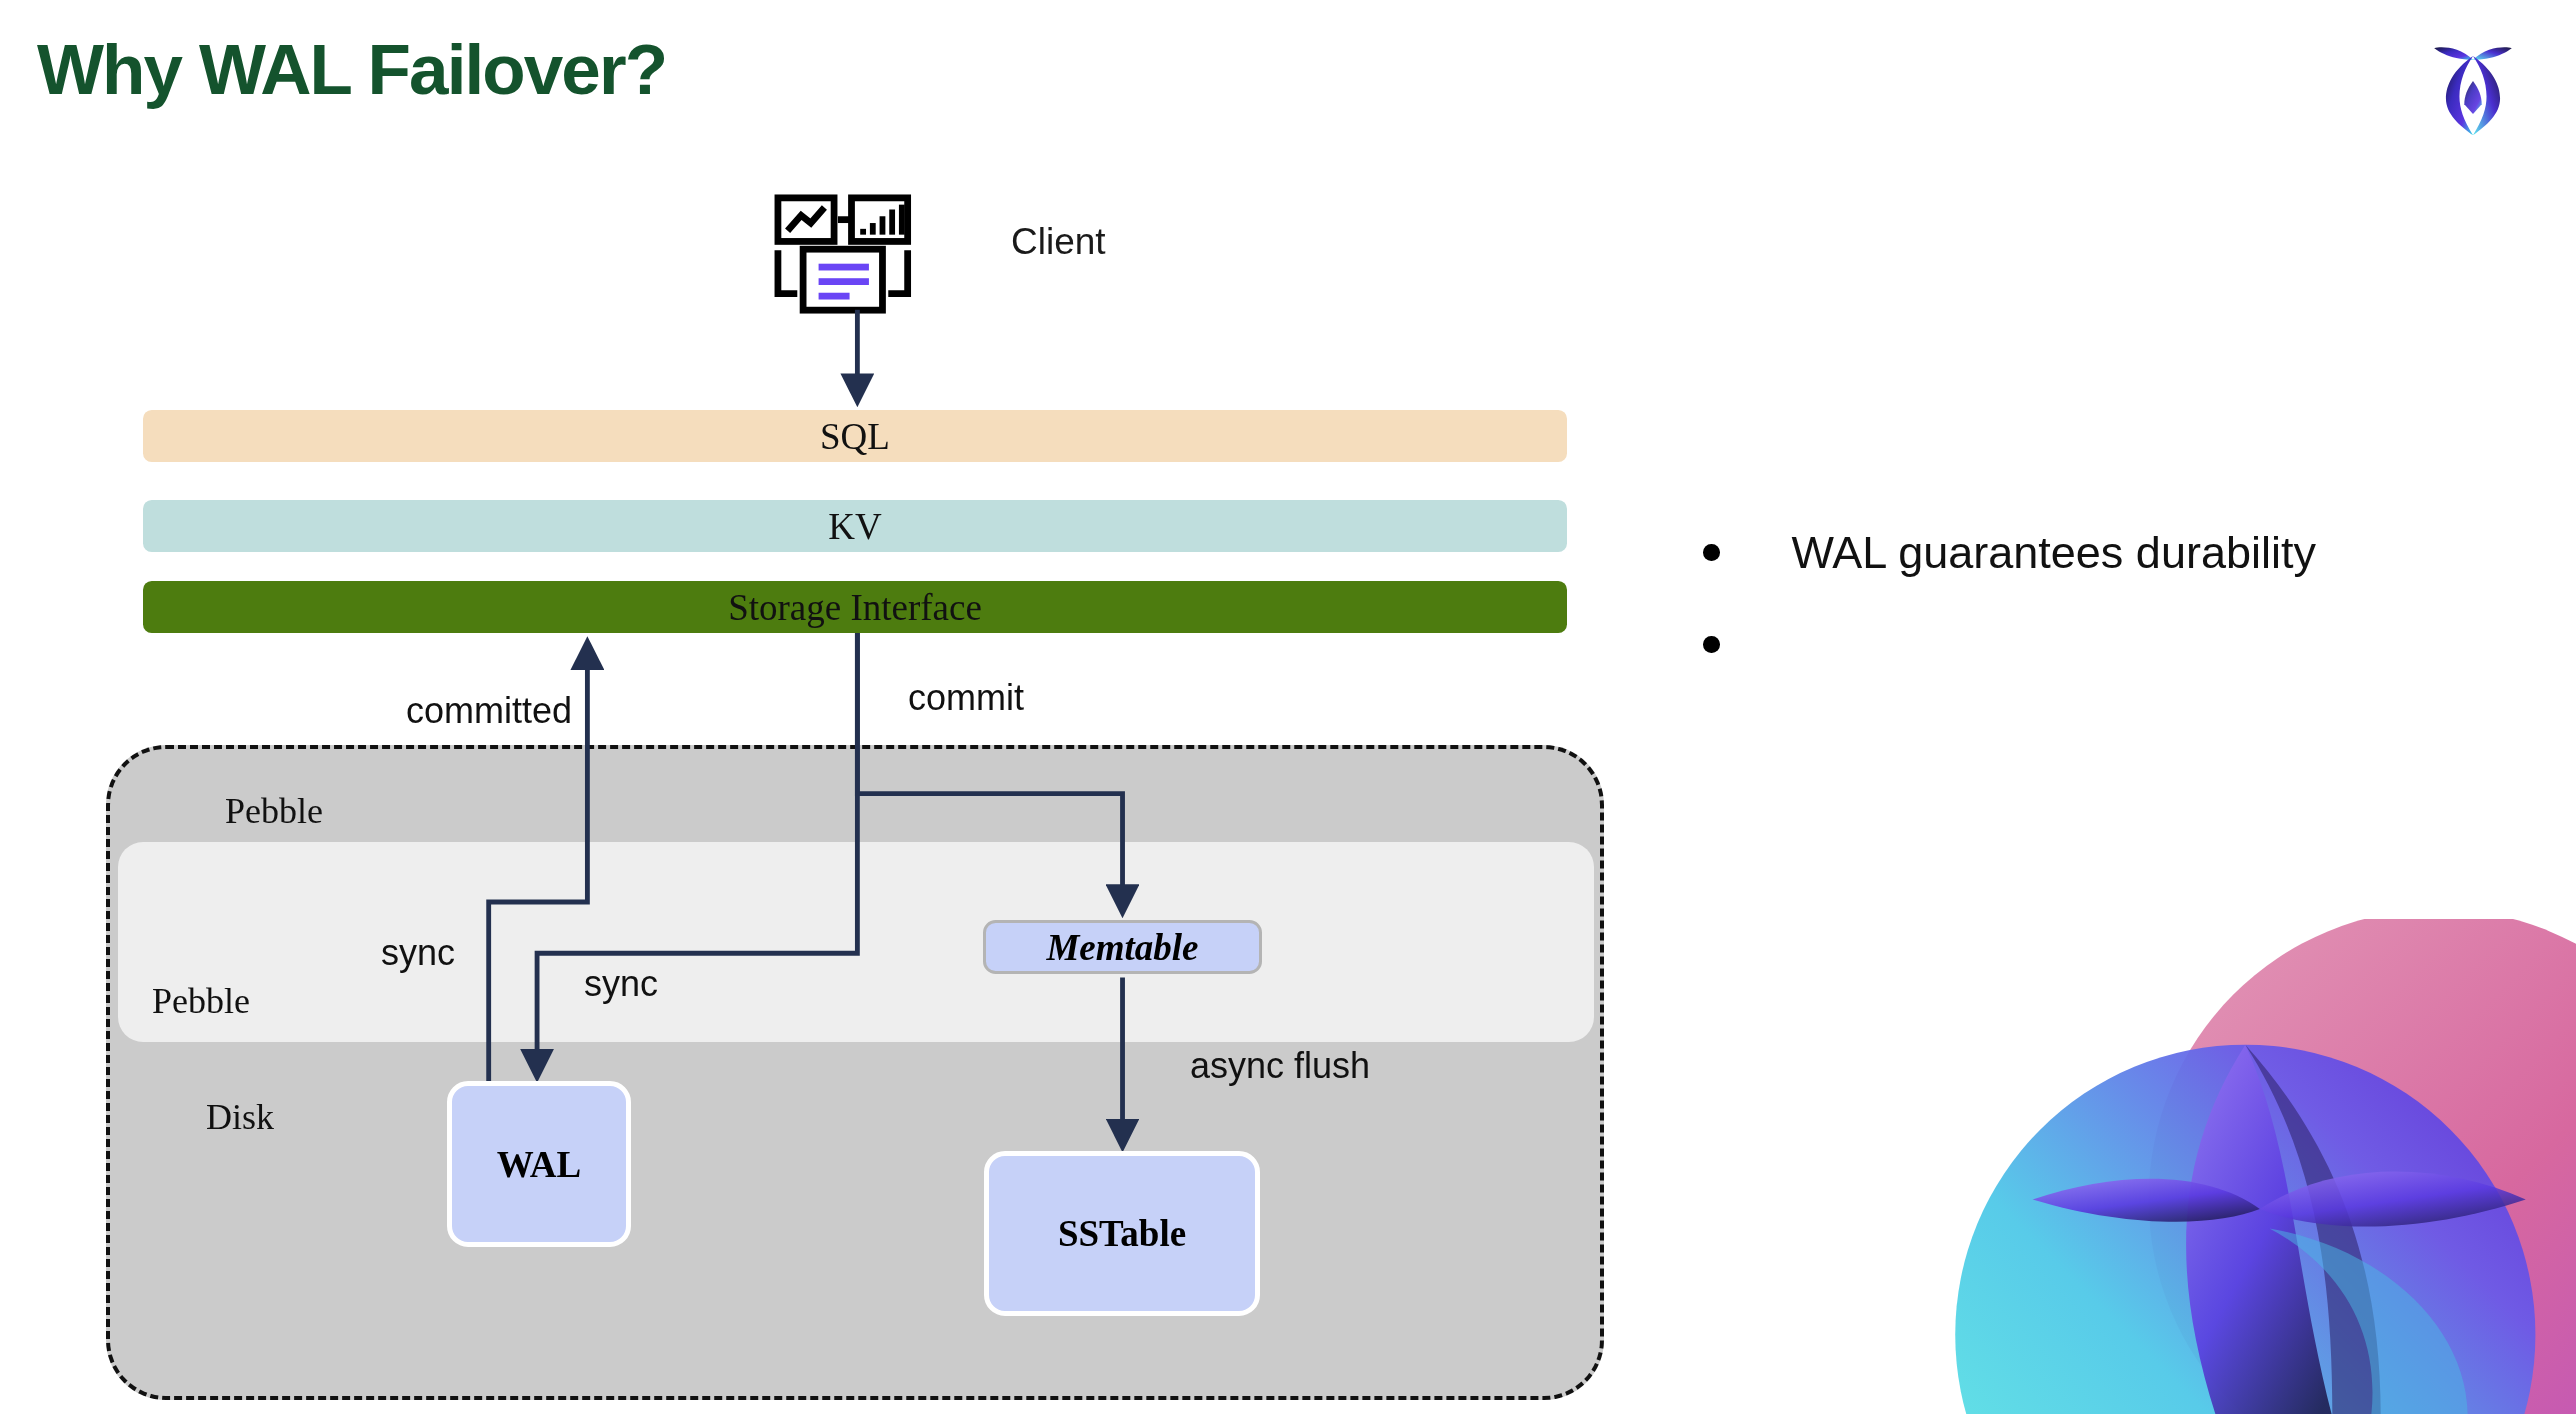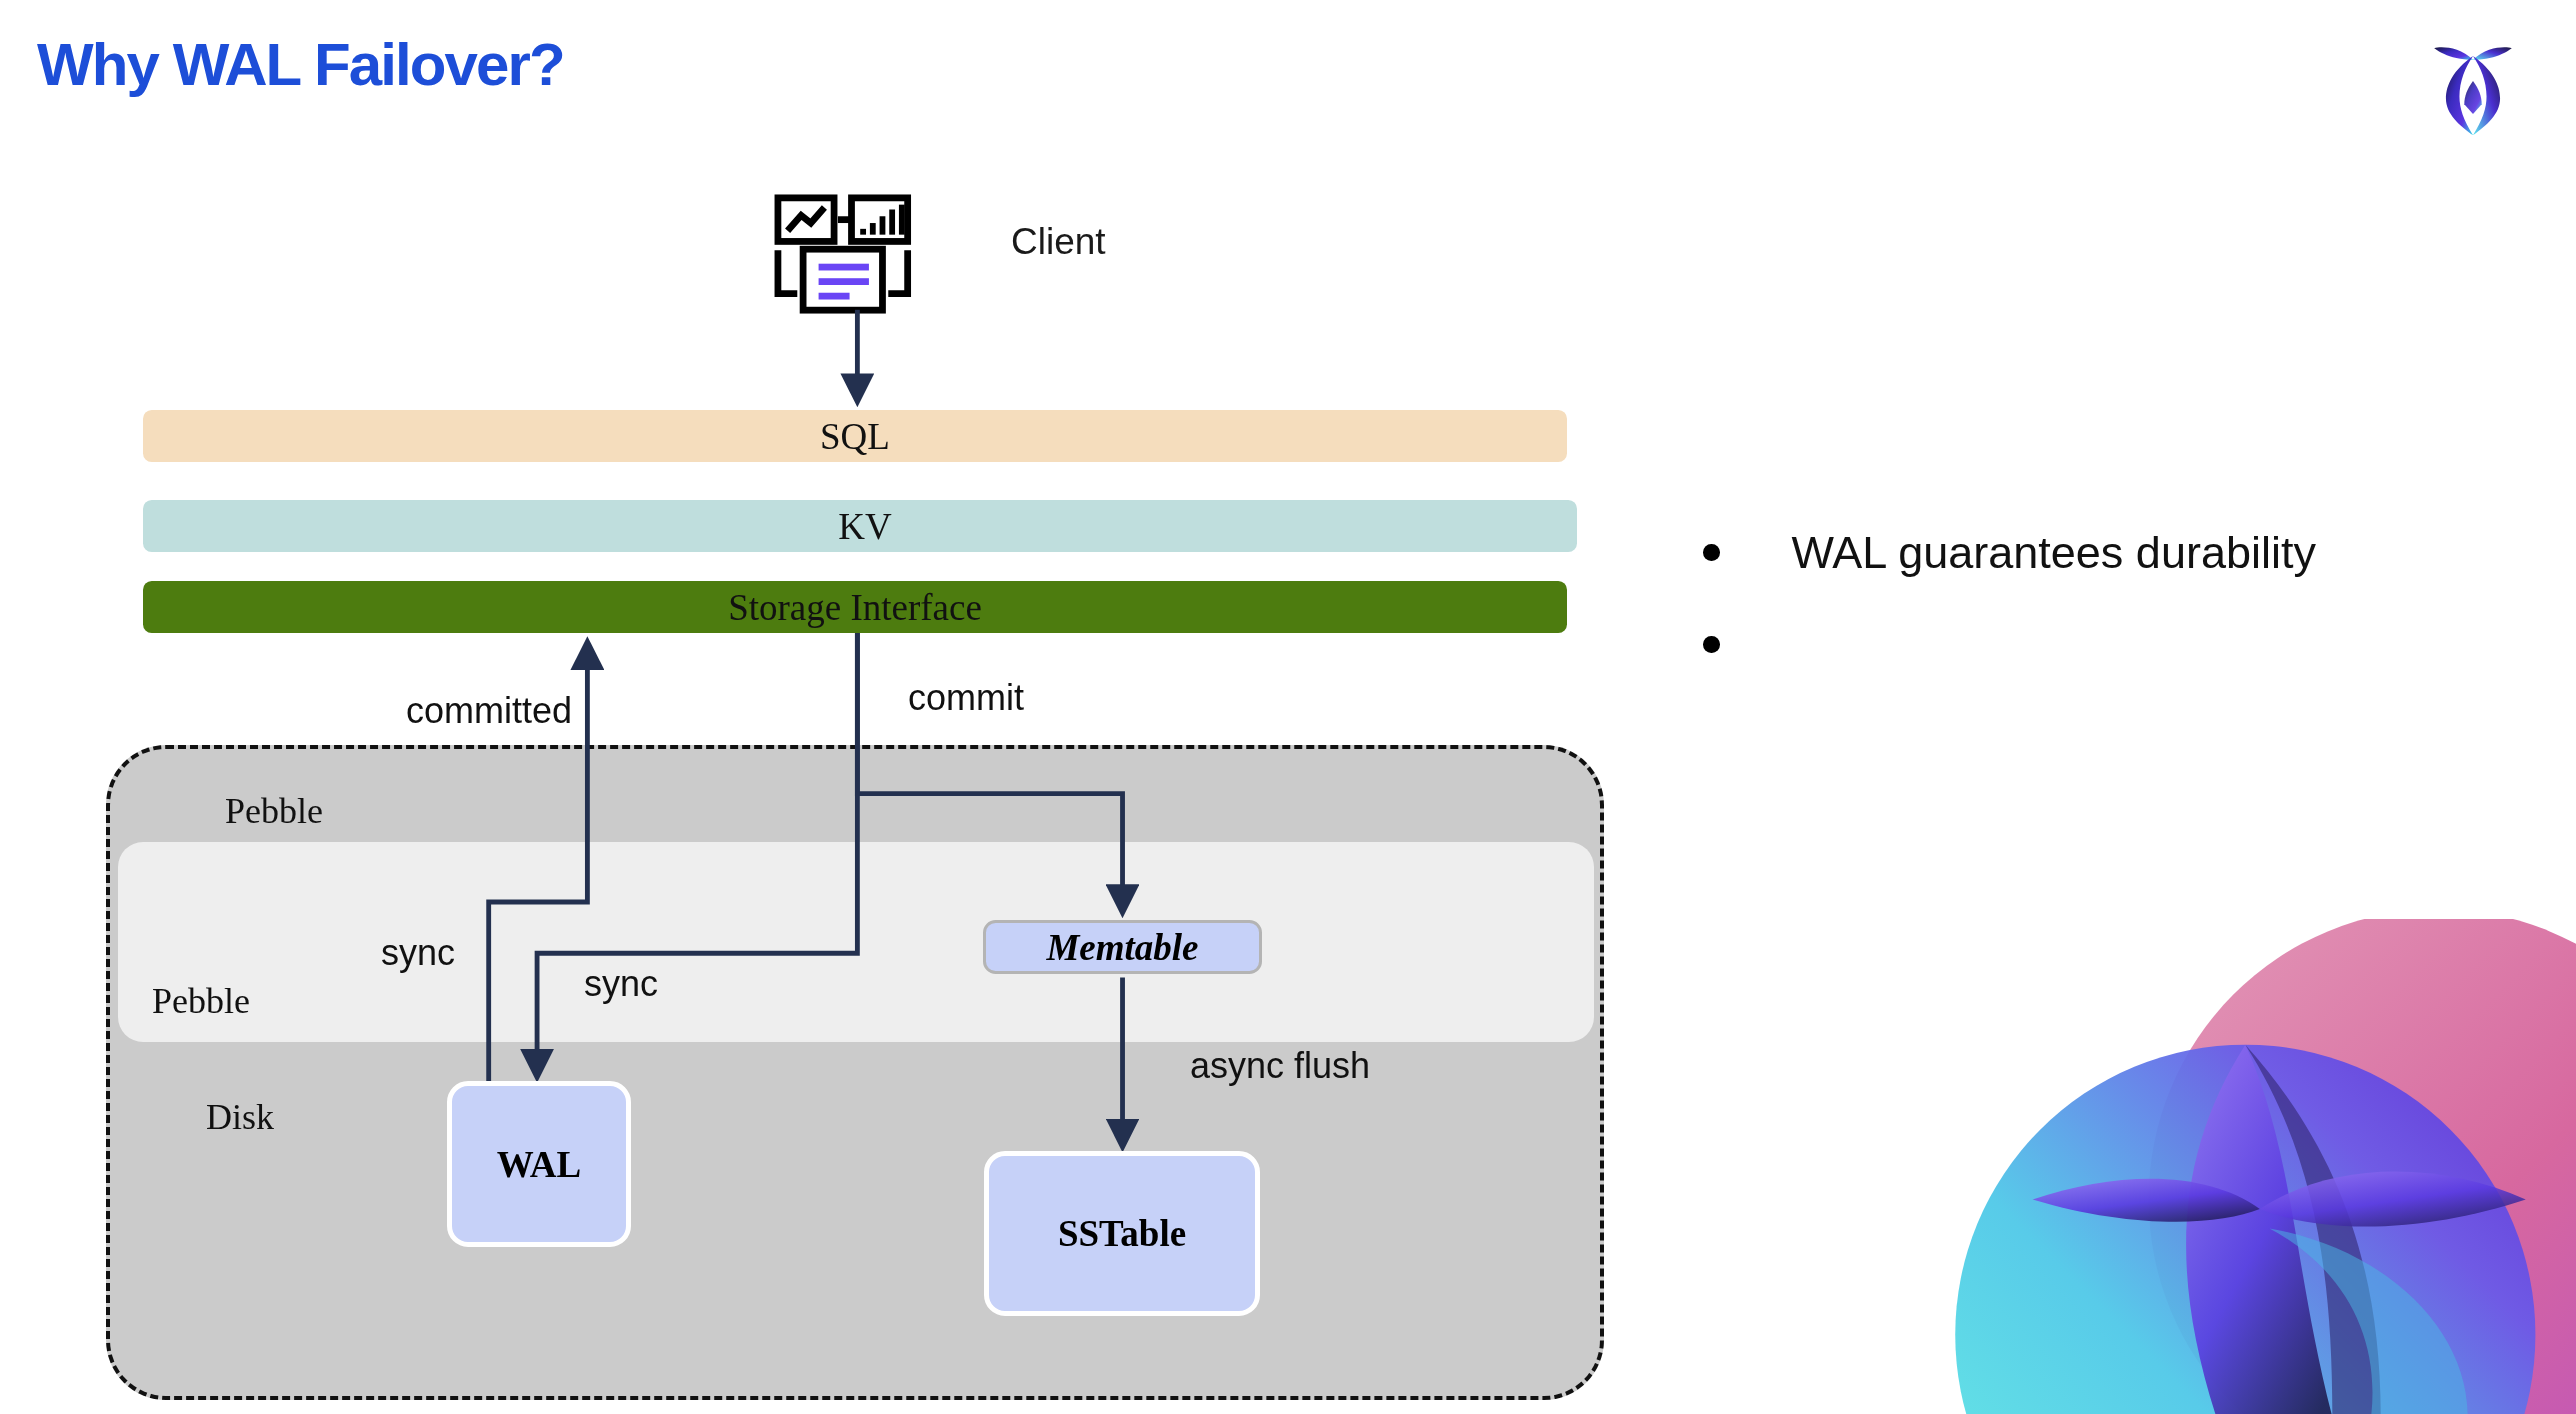--- a/index.html
+++ b/index.html
@@ -6,22 +6,22 @@
   body{
     width:2576px;height:1415px;position:relative;overflow:hidden;
     font-family:"Liberation Sans",sans-serif;
   }
   .slide{position:absolute;inset:0;background:#ffffff;overflow:hidden;}
 
   
   #page-title{
     position:absolute;left:37px;top:33px;
     font-family:"Liberation Sans",sans-serif;
-    font-weight:bold;font-size:60px;letter-spacing:-1.9px;
-    color:#1d4ed8;white-space:nowrap;line-height:1.05;
+    font-weight:bold;font-size:71px;letter-spacing:-1.9px;
+    color:#14532d;white-space:nowrap;line-height:1.05;
   }
 
   
   #corner-logo{position:absolute;left:2415px;top:25px;width:116px;height:116px;}
 
   
   #decoration{position:absolute;left:1926px;top:919px;width:658px;height:498px;pointer-events:none;}
 
   
   #client-icon{position:absolute;left:774px;top:194px;width:155px;height:121px;}
@@ -30,21 +30,21 @@
     font-size:37px;color:#1a1a1a;font-family:"Liberation Sans",sans-serif;
   }
 
   
   .layer-bar{
     position:absolute;left:143px;width:1424px;height:52px;border-radius:8.7px;
     display:flex;align-items:center;justify-content:center;
     font-family:"Liberation Serif",serif;font-size:37px;color:#111111;
   }
   #layer-sql{top:410px;background:#f5ddbd;}
-  #layer-kv{top:500px;background:#bfdedd;padding-left:10px;}
+  #layer-kv{top:500px;background:#bfdedd;}
   #layer-storage{top:581px;background:#4d7c0f;}
 
   
   #pebble-container{
     position:absolute;left:106px;top:745px;width:1498px;height:655px;
     background:#cbcbcb;border:4.8px dashed #111111;border-radius:60px;
     box-sizing:border-box;
   }
   #pebble-label{
     position:absolute;left:225px;top:790px;

